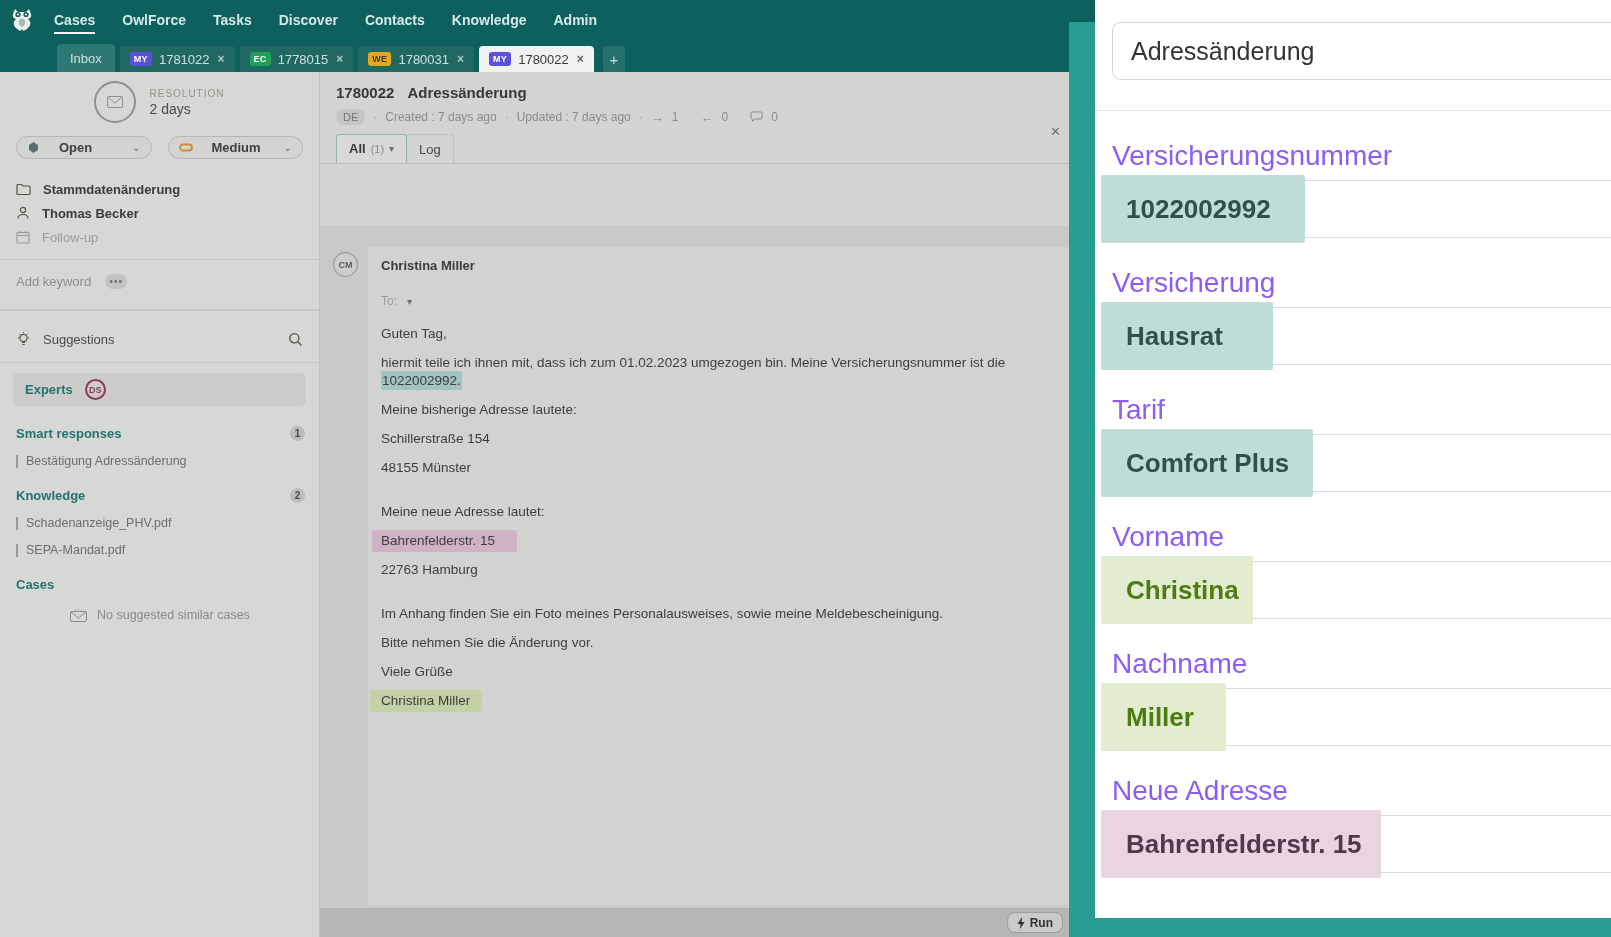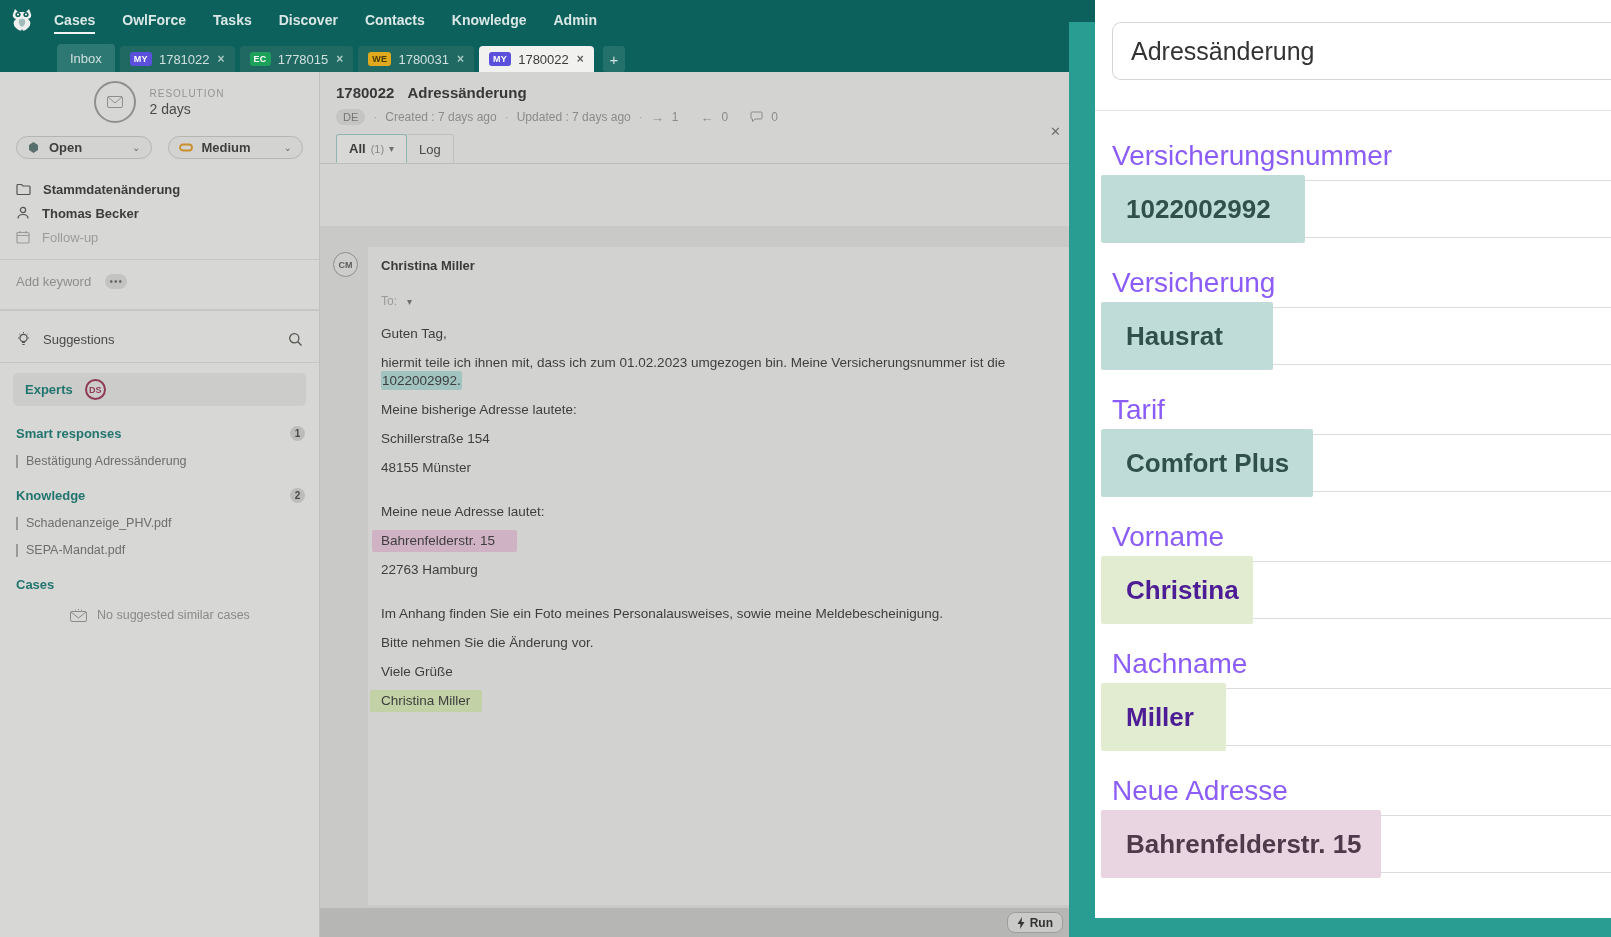--- a/index.html
+++ b/index.html
@@ -33,21 +33,21 @@
   .body-row { position:absolute; top:72px; left:0; width:1069px; bottom:0; display:flex; }
 
   
   .sidebar { width:320px; background:#d7d7d6; border-right:1px solid #c0c0bf; font-size:13px; color:#3d3d3c; position:relative; }
   .resolution { display:flex; align-items:center; justify-content:center; gap:13px; margin-top:9px; }
   .res-circle { width:42px; height:42px; border-radius:50%; border:2px solid #8f8f8e; display:flex; align-items:center; justify-content:center; }
   .res-label { font-size:10px; letter-spacing:1px; color:#93938f; }
   .res-value { font-size:14px; color:#4a4a49; margin-top:2px; }
   .pill-row { display:flex; gap:16px; padding:0 16px; margin-top:13px; }
   .pill { flex:1; height:23px; border:1px solid #b5b5b4; border-radius:12px; background:#d3d3d2;
-          display:flex; align-items:center; padding:0 10px; gap:9px; cursor:pointer; }
+          display:flex; align-items:center; padding:0 10px; gap:19px; cursor:pointer; }
   .pill .lbl { font-size:13px; font-weight:600; color:#3f3f3e; flex:1; }
   .chev { font-size:10px; color:#6f6f6e; }
   .detail-list { margin-top:18px; padding:0 16px; }
   .detail-item { display:flex; align-items:center; gap:12px; height:24px; font-weight:600; color:#3c3c3b; }
   .detail-item.muted { color:#9c9c9b; font-weight:400; }
   .sb-divider { height:1px; background:#c6c6c5; margin:10px 0; }
   .add-kw { display:flex; align-items:center; gap:14px; padding:4px 16px 10px; color:#8e8e8d; }
   .dots-btn { width:22px; height:15px; border-radius:8px; background:#c3c3c2; color:#6b6b6a;
               display:flex; align-items:center; justify-content:center; font-size:10px; letter-spacing:1px; cursor:pointer; }
   .sugg-header { display:flex; align-items:center; gap:12px; padding:10px 16px; }
@@ -111,21 +111,21 @@
                      display:flex; align-items:center; padding-left:18px; }
   .panel-title-box input { border:none; outline:none; font-family:"Liberation Sans", sans-serif;
                      font-size:25px; font-weight:500; color:#333; width:95%; background:transparent; }
   .panel-sep { height:1px; background:#e4e4e4; margin:30px 0 0 -17px; }
   .fld { margin-top:32px; }
   .fld-label { font-size:28px; color:#8b5cf6; line-height:26px; }
   .fld-input { margin-top:11px; height:58px; border:1px solid #dcdcdc; border-right:none; border-radius:9px 0 0 9px; position:relative; background:#fff; }
   .hl-box { position:absolute; left:-12px; top:-6px; bottom:-6px; display:flex; align-items:center;
             padding-left:25px; font-size:26px; font-weight:600; border-radius:2px; cursor:text; }
   .hl-box.teal  { background:#c0dcd8; color:#30504c; }
-  .hl-box.green { background:#e2ecd1; color:#4c1d95; }
+  .hl-box.green { background:#e2ecd1; color:#4d7c0f; }
   .hl-box.pink  { background:#e9d5e2; color:#4e3a4a; }
 
   svg.ic { display:block; }
 </style>
 </head>
 <body>
 
 <div class="left-region">
 
   <div class="topnav">

